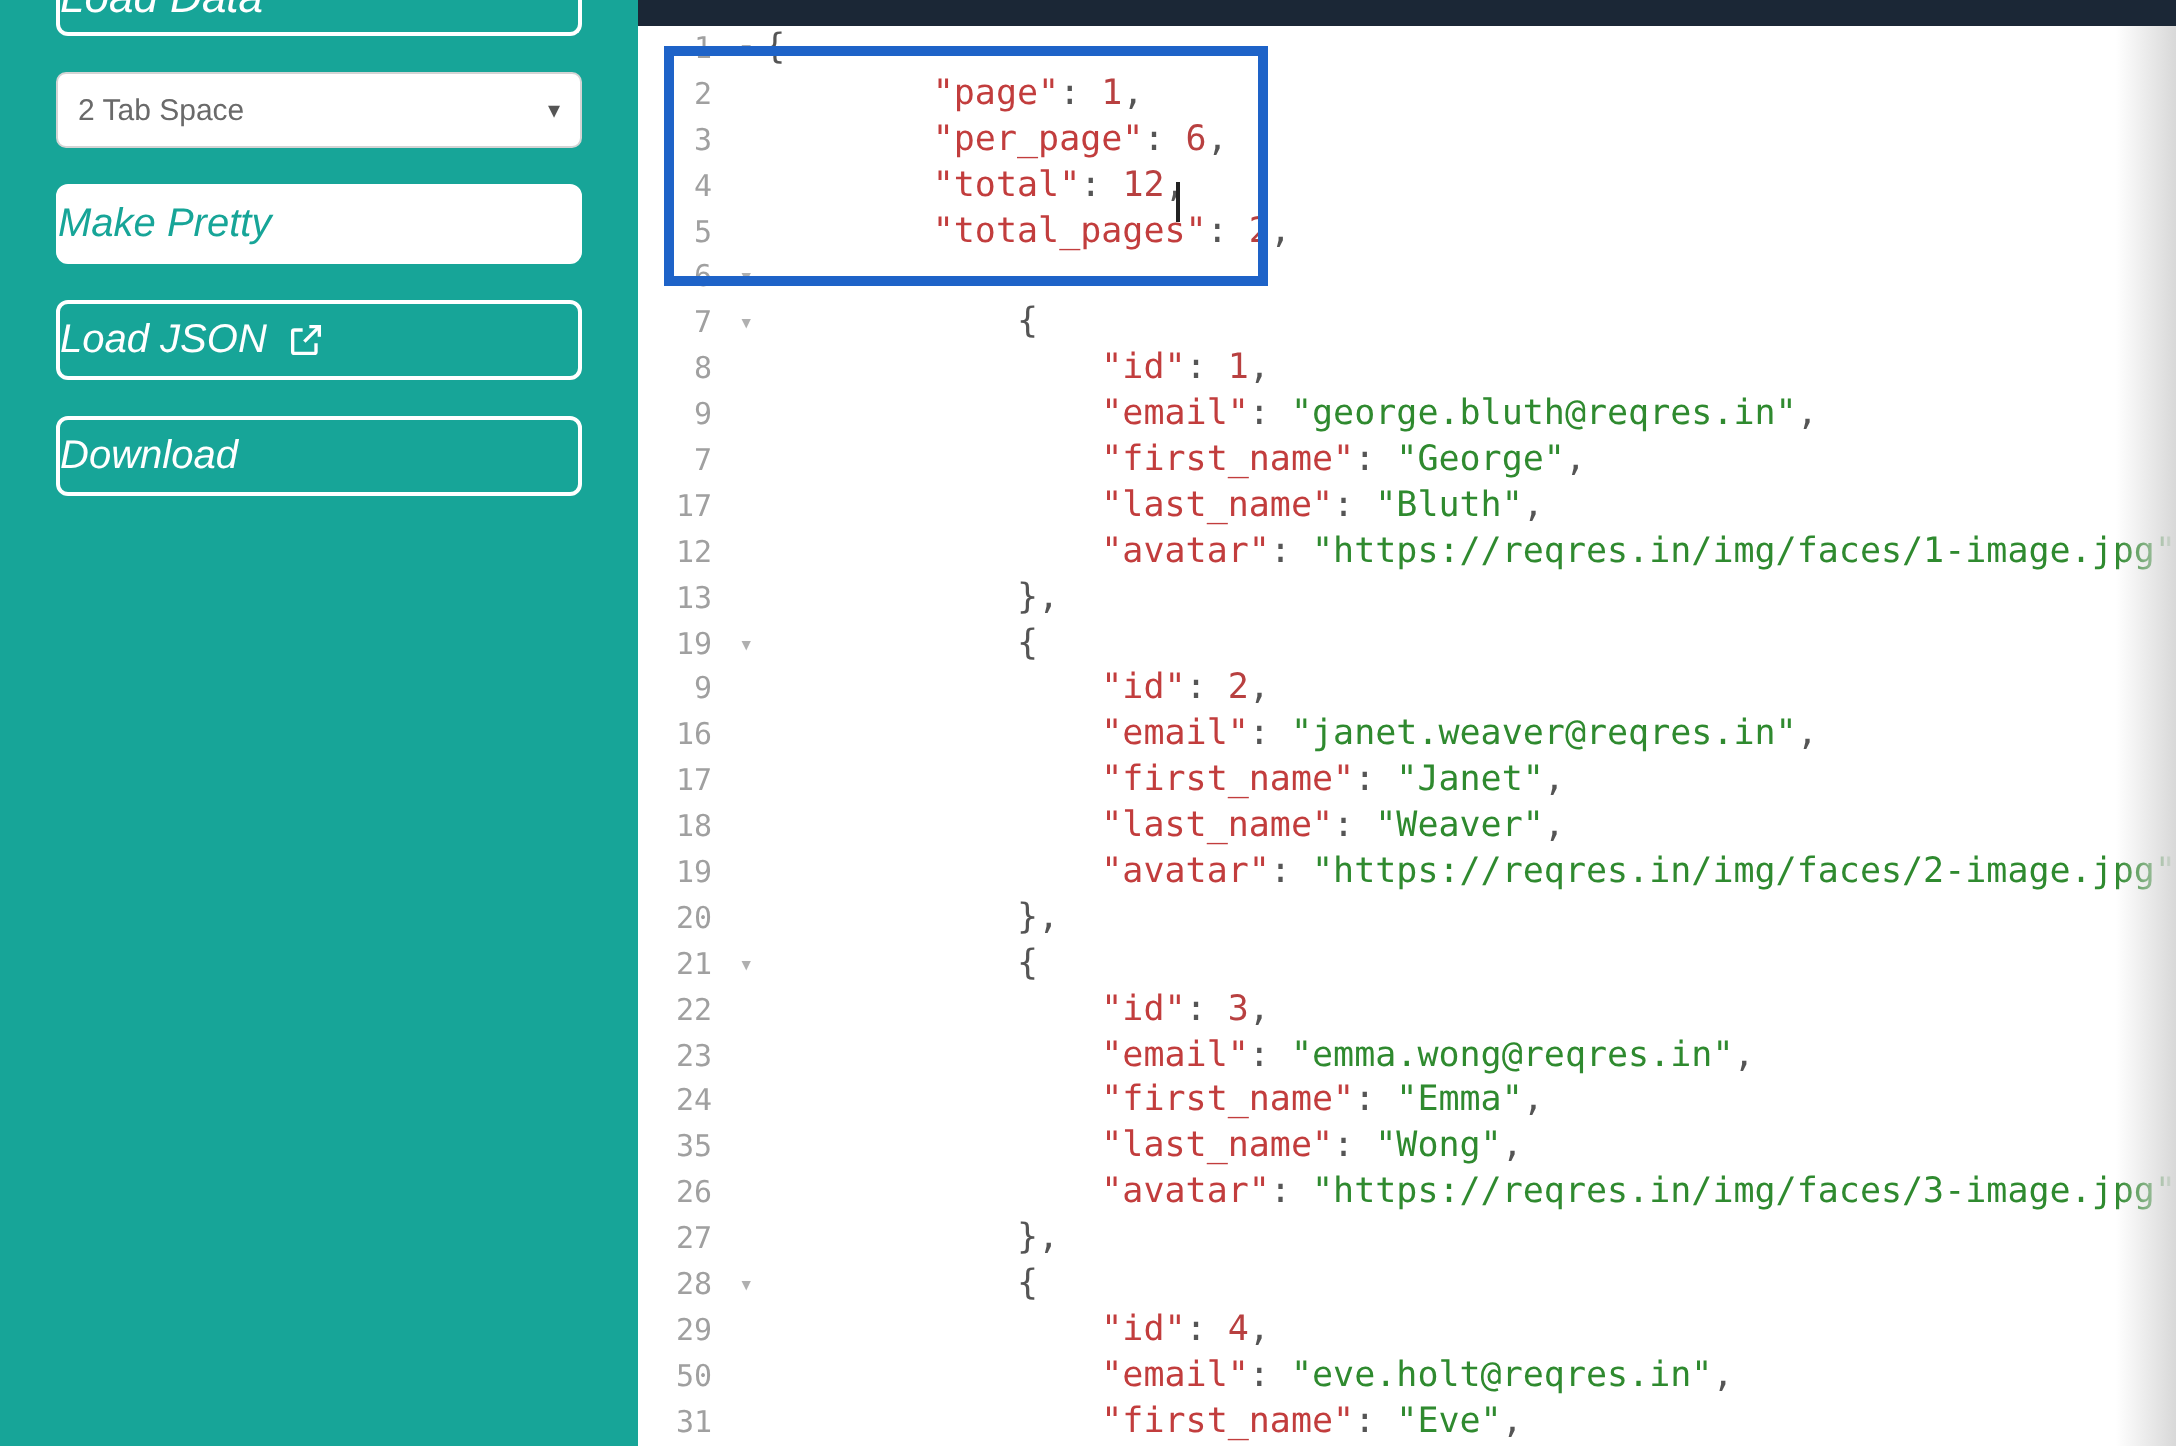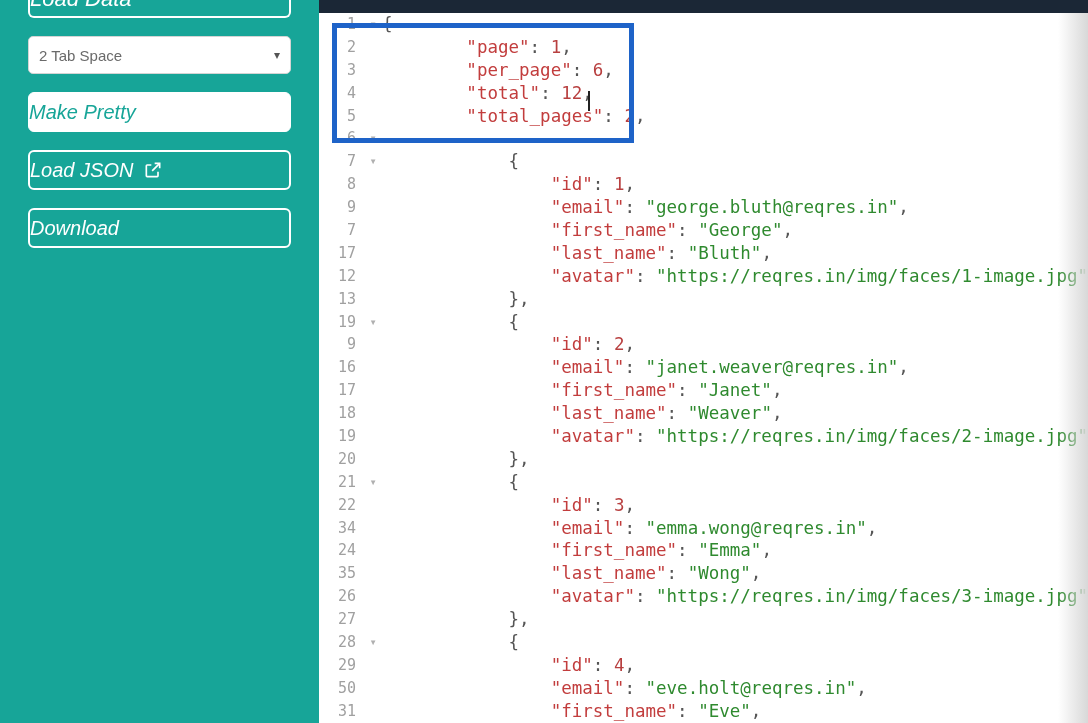--- a/index.html
+++ b/index.html
@@ -189,21 +189,21 @@
         <div class="ln">13</div>
         <div class="ln">19</div>
         <div class="ln">9</div>
         <div class="ln">16</div>
         <div class="ln">17</div>
         <div class="ln">18</div>
         <div class="ln">19</div>
         <div class="ln">20</div>
         <div class="ln">21</div>
         <div class="ln">22</div>
-        <div class="ln">34</div>
+        <div class="ln">23</div>
         <div class="ln">24</div>
         <div class="ln">35</div>
         <div class="ln">26</div>
         <div class="ln">27</div>
         <div class="ln">28</div>
         <div class="ln">29</div>
         <div class="ln">50</div>
         <div class="ln">31</div>
       </div>
     <div class="fold-col" id="foldcol">

